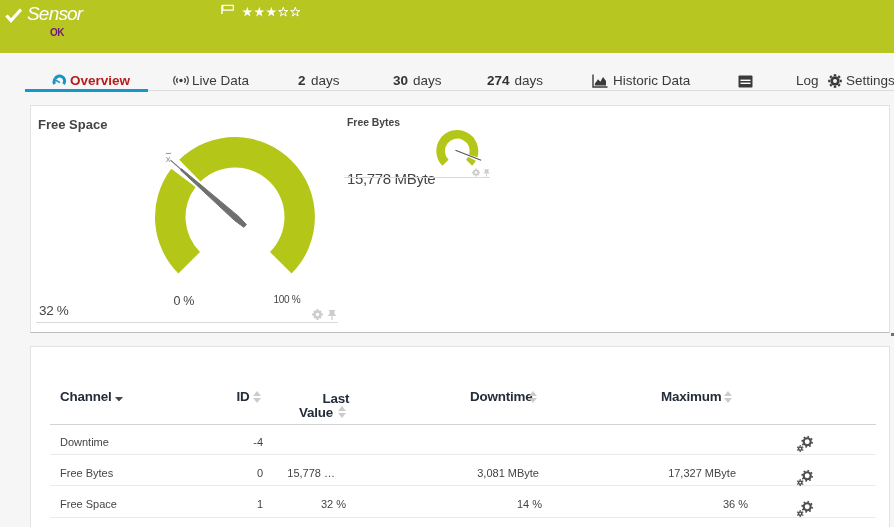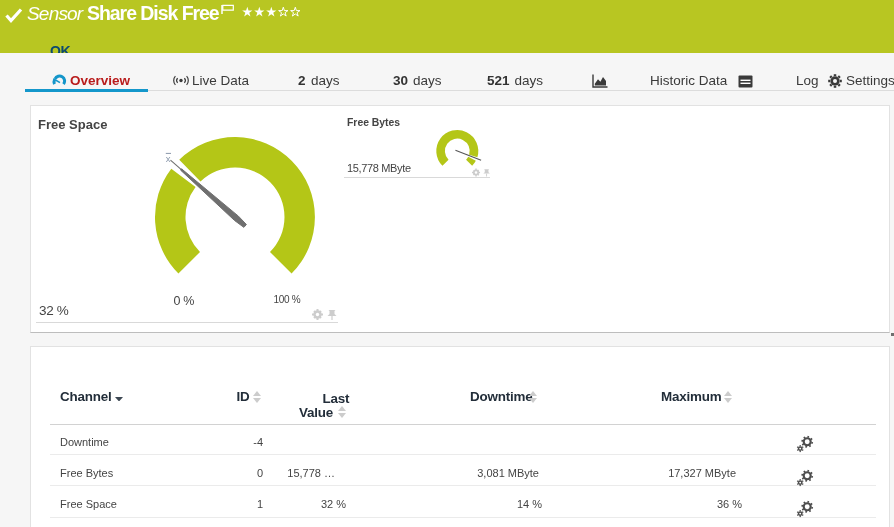--- a/index.html
+++ b/index.html
@@ -3,21 +3,21 @@
 <meta charset="utf-8">
 <style>
   * { margin:0; padding:0; box-sizing:border-box; }
   html,body { width:894px; height:527px; overflow:hidden; }
   body { font-family:"Liberation Sans",sans-serif; background:#f6f6f6; position:relative; }
   .abs { position:absolute; }
   
   #hdr { position:absolute; left:0; top:0; width:894px; height:67px; background:#b8c622; }
   #hdr .sensor { position:absolute; left:27px; top:3px; font-size:19px; font-style:italic; color:#fff; letter-spacing:-0.8px; }
   #hdr .name { position:absolute; left:87px; top:2px; font-size:19.5px; font-weight:bold; color:#fff; letter-spacing:-1.05px; }
-  #hdr .ok { position:absolute; left:50px; top:27px; font-size:14px; font-weight:bold; color:#0c4a6e; letter-spacing:-0.5px;margin-top:16px; }
+  #hdr .ok { position:absolute; left:50px; top:27px; font-size:10px; font-weight:bold; color:#701a75; letter-spacing:-0.5px; }
   
   #tabs { position:absolute; left:0; top:53px; width:894px; height:38px; background:#f6f6f6; }
   .tab { position:absolute; top:73px; font-size:13.5px; color:#3a3a3a; white-space:nowrap; }
   .tab b { font-weight:bold; color:#333; }
   #uline { position:absolute; left:25px; top:89px; width:123px; height:3px; background:#1497cb; }
   
   .panel { position:absolute; background:#fff; border:1px solid #e2e2e2; border-bottom-color:#cfcfcf; }
   #p1 { left:30px; top:105px; width:860px; height:228px; border-bottom:1.5px solid #bdbdbd; }
   #p2 { left:30px; top:346px; width:860px; height:190px; border-bottom:none; }
   .ctitle { position:absolute; font-weight:bold; color:#3c3c3c; }
@@ -33,21 +33,20 @@
   .sort .dn { bottom:0; border-top:5px solid #ccc; }
 </style>
 </head>
 <body>
 
 <div id="hdr">
   <svg class="abs" style="left:5px;top:8px" width="18" height="15" viewBox="0 0 18 15">
     <path d="M1.5 7.5 L6 12.5 L16 1.5" fill="none" stroke="#fff" stroke-width="3.2"></path>
   </svg>
   <span class="sensor">Sensor</span>
-  <span class="name">Share Disk Free</span>
   <svg class="abs" style="left:221px;top:4px" width="14" height="11" viewBox="0 0 14 11">
     <path d="M1 1 L1 10" stroke="#fff" stroke-width="1.5" fill="none"></path>
     <path d="M1.8 1.3 L12.3 1.3 L12.3 6.2 L1.8 6.2 Z" fill="none" stroke="#fff" stroke-width="1.2"></path>
   </svg>
   <svg class="abs" style="left:242px;top:6px" width="66" height="13" viewBox="0 0 66 13">
     <g fill="#fff">
       <path id="st" d="M5.30 0.70 L6.50 4.44 L10.44 4.43 L7.25 6.73 L8.47 10.47 L5.30 8.15 L2.13 10.47 L3.35 6.73 L0.16 4.43 L4.10 4.44 Z"></path>
       <use href="#st" x="12"></use>
       <use href="#st" x="24"></use>
     </g>
@@ -71,26 +70,26 @@
     <path d="M4.6 4.2 A 3.4 3.4 0 0 0 4.6 8.8"></path>
     <path d="M2.4 2.2 A 6.3 6.3 0 0 0 2.4 10.8"></path>
     <path d="M11.4 4.2 A 3.4 3.4 0 0 1 11.4 8.8"></path>
     <path d="M13.6 2.2 A 6.3 6.3 0 0 1 13.6 10.8"></path>
   </g>
   <circle cx="8" cy="6.5" r="1.7" fill="#3a3a3a"></circle>
 </svg>
 <div class="tab" style="left:192px">Live Data</div>
 <div class="tab" style="left:298px"><b>2</b><span style="margin-left:5.5px">days</span></div>
 <div class="tab" style="left:393px"><b>30</b><span style="margin-left:5px">days</span></div>
-<div class="tab" style="left:487px"><b>521</b><span style="margin-left:5px">days</span></div>
+<div class="tab" style="left:487px"><b>274</b><span style="margin-left:5px">days</span></div>
 <svg class="abs" style="left:592px;top:74px" width="16" height="14" viewBox="0 0 16 14">
   <path d="M1 0.5 L1 13 L15.5 13" fill="none" stroke="#3a3a3a" stroke-width="1.4"></path>
   <path d="M2.8 11.6 L2.8 9.8 L6 5.2 L8.4 7.8 L11 3 L14 7 L14 11.6 Z" fill="#3a3a3a"></path>
 </svg>
-<div class="tab" style="left:650px">Historic Data</div>
+<div class="tab" style="left:613px">Historic Data</div>
 <svg class="abs" style="left:738px;top:75px" width="15" height="13" viewBox="0 0 15 13">
   <rect x="0.5" y="0.5" width="14" height="12" rx="1" fill="#3a3a3a"></rect>
   <rect x="2.5" y="4.6" width="10" height="1.4" fill="#fff"></rect>
   <rect x="2.5" y="7.6" width="10" height="1.4" fill="#fff"></rect>
 </svg>
 <div class="tab" style="left:796px">Log</div>
 <svg class="abs" style="left:828px;top:74px" width="14" height="14" viewBox="0 0 14 14">
   <g fill="#3a3a3a">
     <circle cx="7" cy="7" r="4.7"></circle>
     <g transform="rotate(0.0 7 7)">
@@ -142,21 +141,21 @@
   <line x1="455.43" y1="150.28" x2="481.11" y2="160.14" stroke="#555" stroke-width="1.1"></line>
   <g stroke="#8a98ab">
     <text x="165.8" y="162.3" font-size="9.5" fill="#8a98ab" stroke="none" font-family="Liberation Sans, sans-serif">x</text>
     <line x1="165.8" y1="153.4" x2="171.0" y2="153.4" stroke-width="1"></line>
   </g>
 </svg>
 
 <div class="td gray" style="left:173.5px;top:294px;font-size:12.5px;letter-spacing:-0.3px">0 %</div>
 <div class="td gray" style="left:273.5px;top:294px;font-size:10px;letter-spacing:-0.3px">100 %</div>
 <div class="td gray" style="left:39px;top:303.3px;font-size:13.5px;letter-spacing:-0.3px">32 %</div>
-<div class="td gray" style="left:347px;top:162px;font-size:11px;letter-spacing:-0.35px">15,778 MByte</div>
+<div class="td gray" style="left:347px;top:170px;font-size:15px;letter-spacing:-0.35px">15,778 MByte</div>
 <div class="cellline" style="left:36px;top:322px;width:302px"></div>
 <div class="cellline" style="left:344px;top:177px;width:146px"></div>
 
 <svg class="abs" style="left:312px;top:309px" width="26" height="11" viewBox="0 0 26 11">
   <g fill="#cdcdcd">
     <circle cx="5.5" cy="5.5" r="4.2"></circle>
     <rect x="4.5" y="0" width="2" height="11"></rect>
     <rect x="0" y="4.5" width="11" height="2"></rect>
     <g transform="rotate(45 5.5 5.5)">
         <rect x="4.5" y="0.6" width="2" height="9.8"></rect>
@@ -221,21 +220,21 @@
 <div class="td" style="left:60px;top:466.6px">Free Bytes</div>
 <div class="td" style="right:631px;top:466.6px">0</div>
 <div class="td" style="right:559px;top:466.6px">15,778 …</div>
 <div class="td" style="right:355px;top:466.6px">3,081 MByte</div>
 <div class="td" style="right:158px;top:466.6px">17,327 MByte</div>
 
 <div class="td" style="left:60px;top:498.1px">Free Space</div>
 <div class="td" style="right:631px;top:498.1px">1</div>
 <div class="td" style="right:548px;top:498.1px">32 %</div>
 <div class="td" style="right:352px;top:498.1px">14 %</div>
-<div class="td" style="right:152px;top:498.1px">36 %</div>
+<div class="td" style="right:146px;top:498.1px">36 %</div>
 
 <svg class="abs" style="left:796px;top:434.5px" width="19" height="19" viewBox="0 0 19 19">
   <g id="ggrp">
       <circle cx="11.2" cy="6.8" r="3.5" fill="none" stroke="#4d4d4d" stroke-width="2.1"></circle>
       <g fill="#4d4d4d">
         <g transform="rotate(12.0 11.2 6.8)">
           <rect x="10.35" y="0.90" width="1.7" height="1.7"></rect>
         </g>
         <g transform="rotate(57.0 11.2 6.8)">
           <rect x="10.35" y="0.90" width="1.7" height="1.7"></rect>

